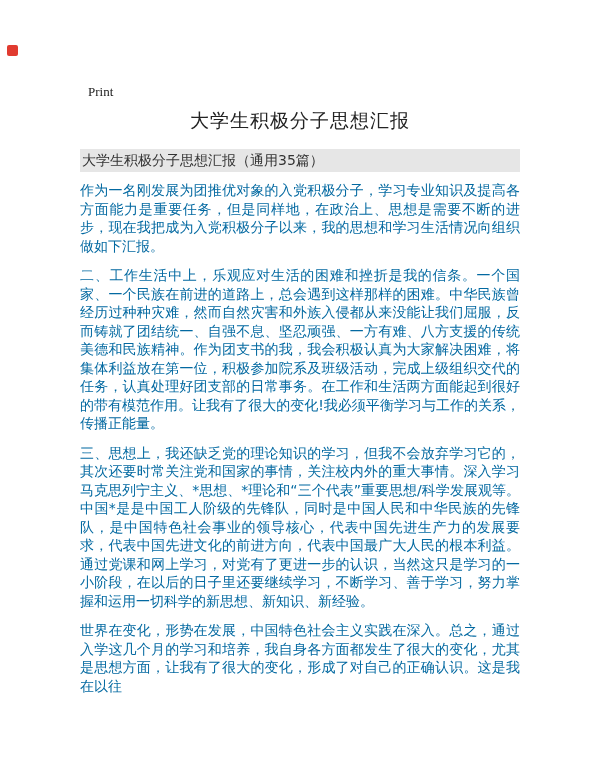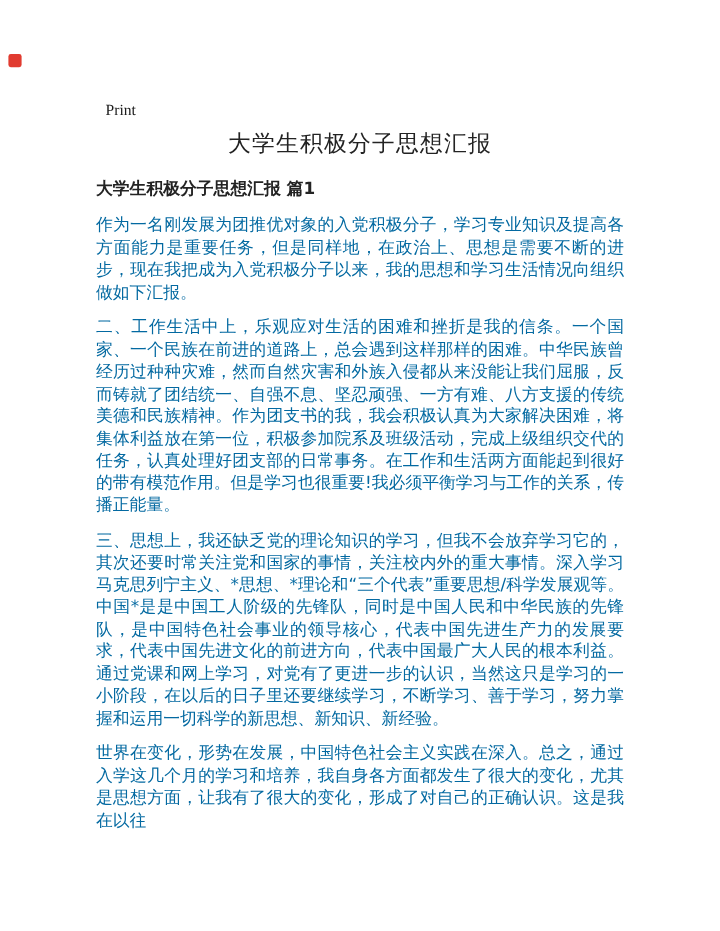--- a/index.html
+++ b/index.html
@@ -86,23 +86,23 @@
 <div class="page">
 
   <span class="red-marker"></span>
 
   <a class="print-link">Print</a>
 
   <div class="content">
 
     <h1 class="doc-title">大学生积极分子思想汇报</h1>
 
+    <div class="doc-subtitle">大学生积极分子思想汇报（通用35篇）</div>
 
-    <div class="section-heading">大学生积极分子思想汇报 篇1</div>
 
 
     <p class="body-par">作为一名刚发展为团推优对象的入党积极分子，学习专业知识及提高各方面能力是重要任务，但是同样地，在政治上、思想是需要不断的进步，现在我把成为入党积极分子以来，我的思想和学习生活情况向组织做如下汇报。</p>
-    <p class="body-par">二、工作生活中上，乐观应对生活的困难和挫折是我的信条。一个国家、一个民族在前进的道路上，总会遇到这样那样的困难。中华民族曾经历过种种灾难，然而自然灾害和外族入侵都从来没能让我们屈服，反而铸就了团结统一、自强不息、坚忍顽强、一方有难、八方支援的传统美德和民族精神。作为团支书的我，我会积极认真为大家解决困难，将集体利益放在第一位，积极参加院系及班级活动，完成上级组织交代的任务，认真处理好团支部的日常事务。在工作和生活两方面能起到很好的带有模范作用。但是学习也很重要!我必须平衡学习与工作的关系，传播正能量。</p>
+    <p class="body-par">二、工作生活中上，乐观应对生活的困难和挫折是我的信条。一个国家、一个民族在前进的道路上，总会遇到这样那样的困难。中华民族曾经历过种种灾难，然而自然灾害和外族入侵都从来没能让我们屈服，反而铸就了团结统一、自强不息、坚忍顽强、一方有难、八方支援的传统美德和民族精神。作为团支书的我，我会积极认真为大家解决困难，将集体利益放在第一位，积极参加院系及班级活动，完成上级组织交代的任务，认真处理好团支部的日常事务。在工作和生活两方面能起到很好的带有模范作用。让我有了很大的变化!我必须平衡学习与工作的关系，传播正能量。</p>
     <p class="body-par">三、思想上，我还缺乏党的理论知识的学习，但我不会放弃学习它的，其次还要时常关注党和国家的事情，关注校内外的重大事情。深入学习马克思列宁主义、*思想、*理论和“三个代表”重要思想/科学发展观等。中国*是是中国工人阶级的先锋队，同时是中国人民和中华民族的先锋队，是中国特色社会事业的领导核心，代表中国先进生产力的发展要求，代表中国先进文化的前进方向，代表中国最广大人民的根本利益。通过党课和网上学习，对党有了更进一步的认识，当然这只是学习的一小阶段，在以后的日子里还要继续学习，不断学习、善于学习，努力掌握和运用一切科学的新思想、新知识、新经验。</p>
     <p class="body-par">世界在变化，形势在发展，中国特色社会主义实践在深入。总之，通过入学这几个月的学习和培养，我自身各方面都发生了很大的变化，尤其是思想方面，让我有了很大的变化，形成了对自己的正确认识。这是我在以往</p>
 
   </div>
 </div>
 
 </body></html>

